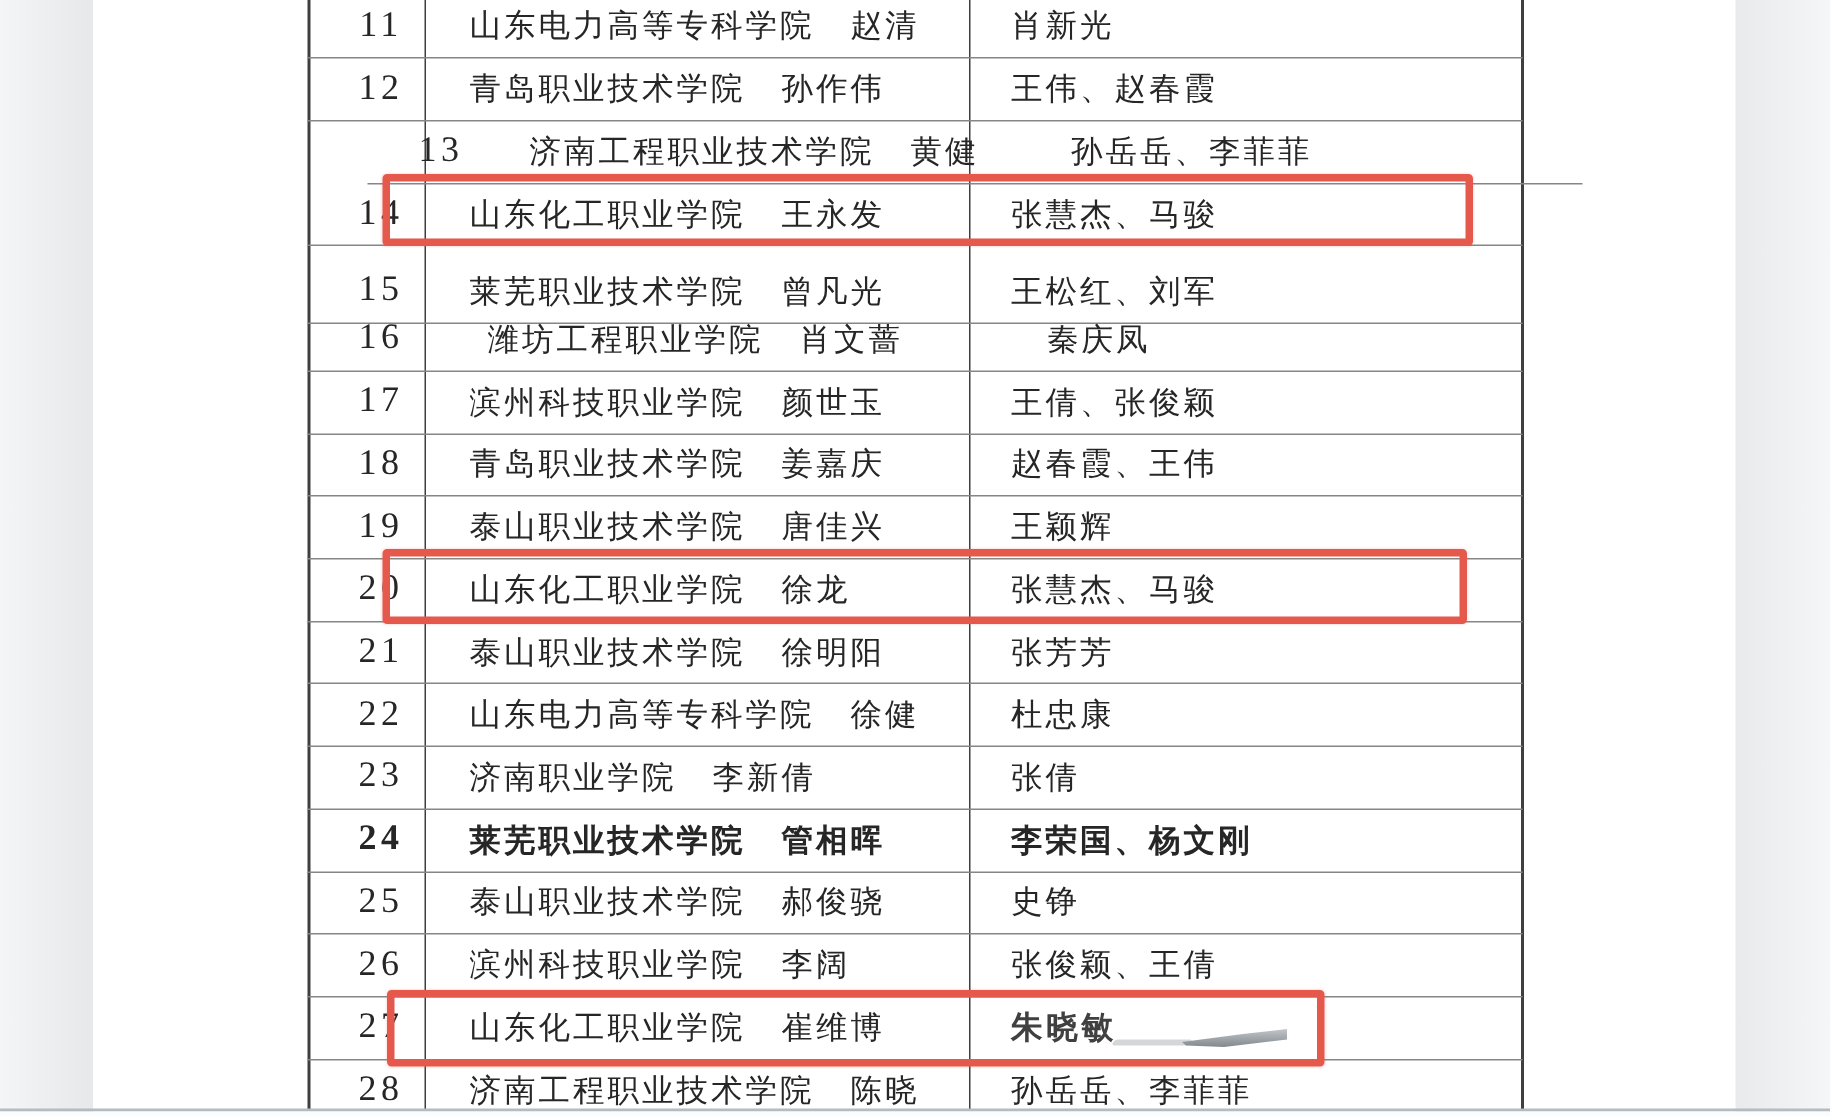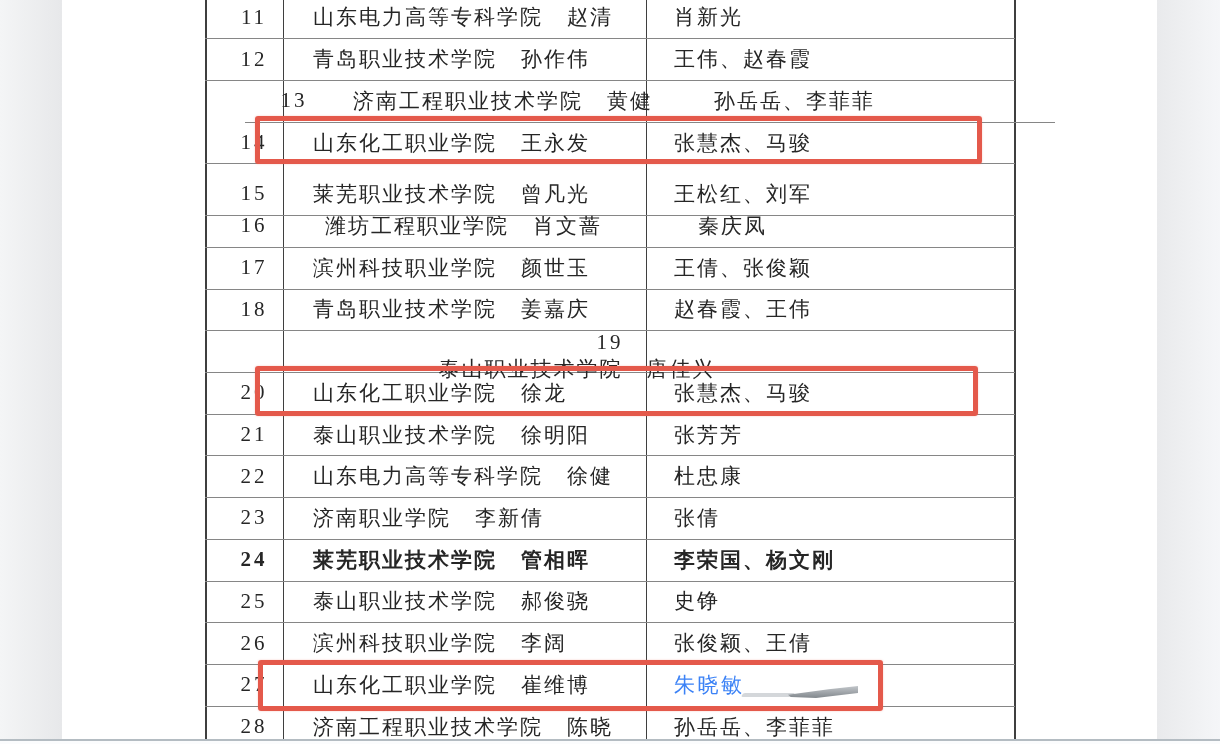--- a/index.html
+++ b/index.html
@@ -30,27 +30,27 @@
   }
 
   
   .table{position:absolute;left:0;top:0;width:1220px;height:744px;}
   .row{
     position:absolute;left:205px;width:810px;height:41.72px;
     display:flex;align-items:center;
     border-bottom:1px solid #868686;
     color:#262626;font-size:21px;letter-spacing:2px;white-space:nowrap;
   }
-  .c1{width:98px;text-align:center;font-size:21px;letter-spacing:3px;flex:none;}
+  .c1{width:98px;text-align:center;font-size:24px;letter-spacing:3px;flex:none;}
   .c2{width:363px;padding-left:10px;box-sizing:border-box;flex:none;overflow:hidden;}
   .c3{flex:1;padding-left:8px;overflow:hidden;}
   .student{margin-left:24px;}
   .c3.bold{
     font-family:"Liberation Sans","DejaVu Sans",sans-serif;
-    font-weight:400;color:#3b82f6;letter-spacing:2.5px;
+    font-weight:700;color:#404040;letter-spacing:2.5px;
   }
 
   .vline{position:absolute;top:0;width:1.5px;height:740px;background:#3f3f3f;}
   .vline.v1{left:205px;}
   .vline.v2{left:282.5px;}
   .vline.v3{left:645.5px;}
   .vline.v4{left:1014px;}
 
   
   .hl{position:absolute;border:5px solid #e4594b;border-radius:3px;box-sizing:border-box;
@@ -133,21 +133,21 @@
     </div>
     <div class="c3">王倩、张俊颖</div>
   </div>
       <div class="row" style="top: 288.54px;">
     <div class="c1">18</div>
     <div class="c2">
       <span>青岛职业技术学院</span><span class="student">姜嘉庆</span>
     </div>
     <div class="c3">赵春霞、王伟</div>
   </div>
-      <div class="row" style="top: 330.26px; flex-direction: column;">
+      <div class="row" style="top: 330.26px;">
     <div class="c1">19</div>
     <div class="c2">
       <span>泰山职业技术学院</span><span class="student">唐佳兴</span>
     </div>
     <div class="c3">王颖辉</div>
   </div>
       <div class="row" style="top: 371.98px;">
     <div class="c1">20</div>
     <div class="c2">
       <span>山东化工职业学院</span><span class="student">徐龙</span>

